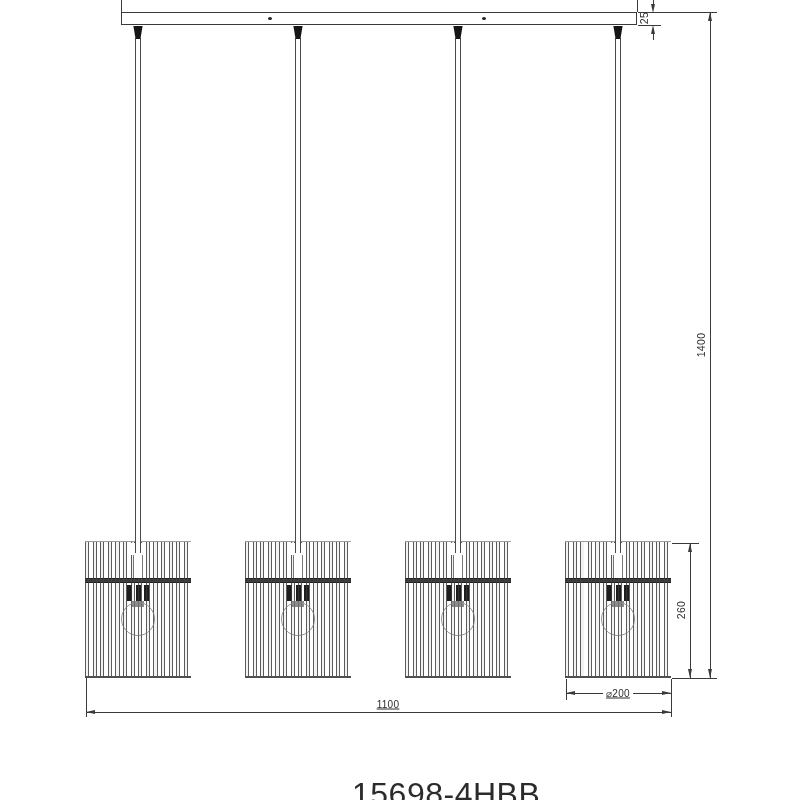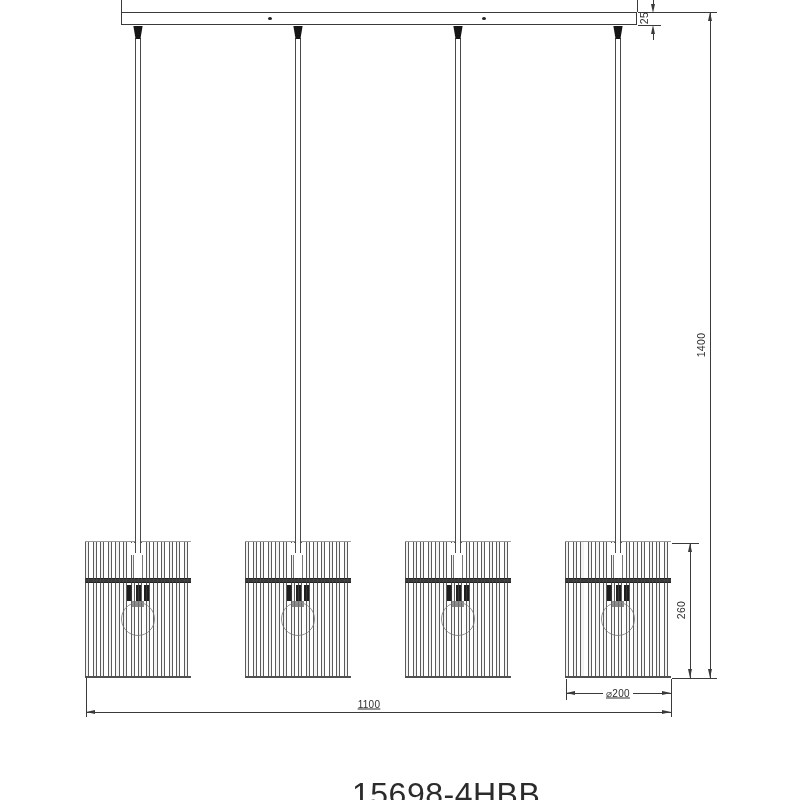--- a/index.html
+++ b/index.html
@@ -162,15 +162,15 @@
 <div class="vline" style="left:671px;top:679px;height:38px;"></div>
 <div class="hline" style="left:566px;top:693px;width:105px;"></div>
 <div class="arr arr-left" style="left:566px;top:690.5px;"></div>
 <div class="arr arr-right" style="left:662px;top:690.5px;"></div>
 <div class="hlabel onl" style="left:618px;top:693px;">⌀200</div>
 
 <div class="vline" style="left:86px;top:678px;height:39px;"></div>
 <div class="hline" style="left:86px;top:712px;width:585px;"></div>
 <div class="arr arr-left" style="left:86px;top:709.5px;"></div>
 <div class="arr arr-right" style="left:662px;top:709.5px;"></div>
-<div class="hlabel" style="left:369px;top:704px;">1100</div>
+<div class="hlabel" style="left:388px;top:704px;">1100</div>
 
 <div class="model">15698-4HBB</div>
 
 </body></html>

